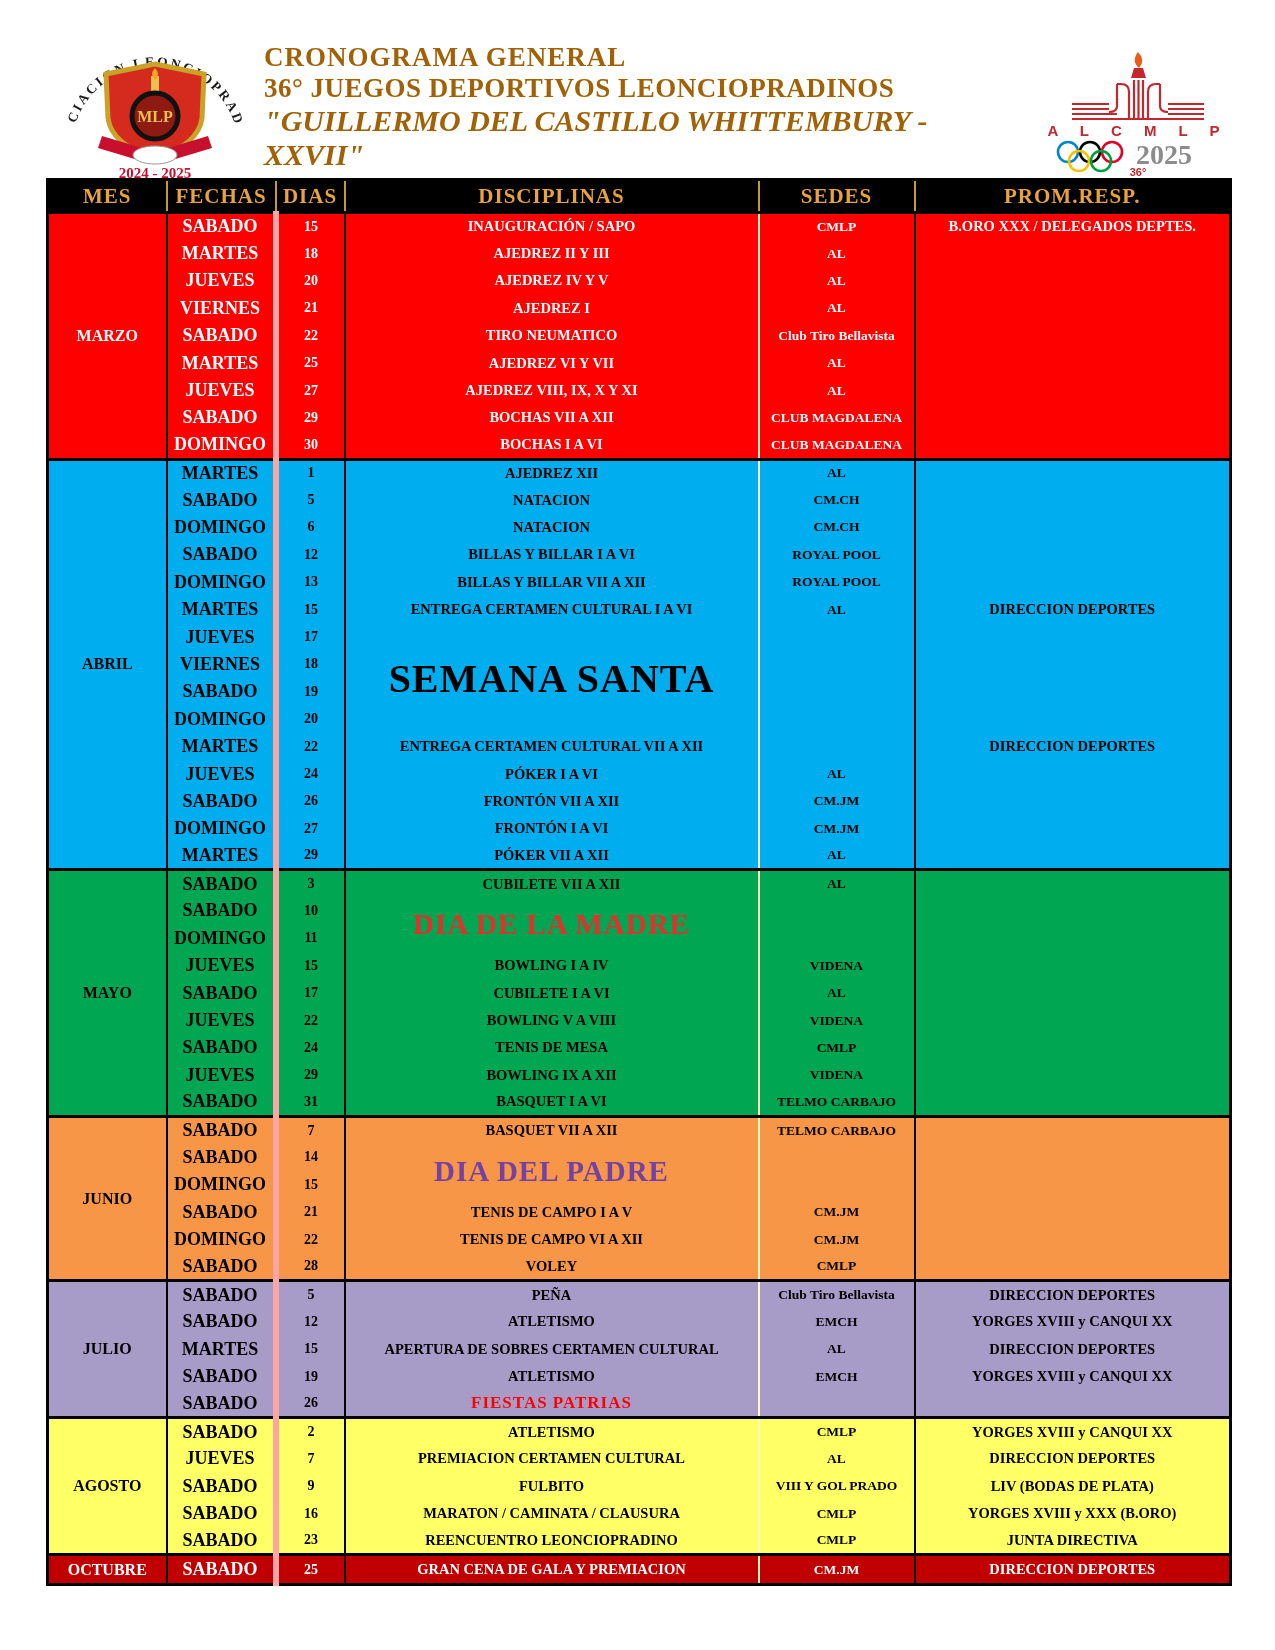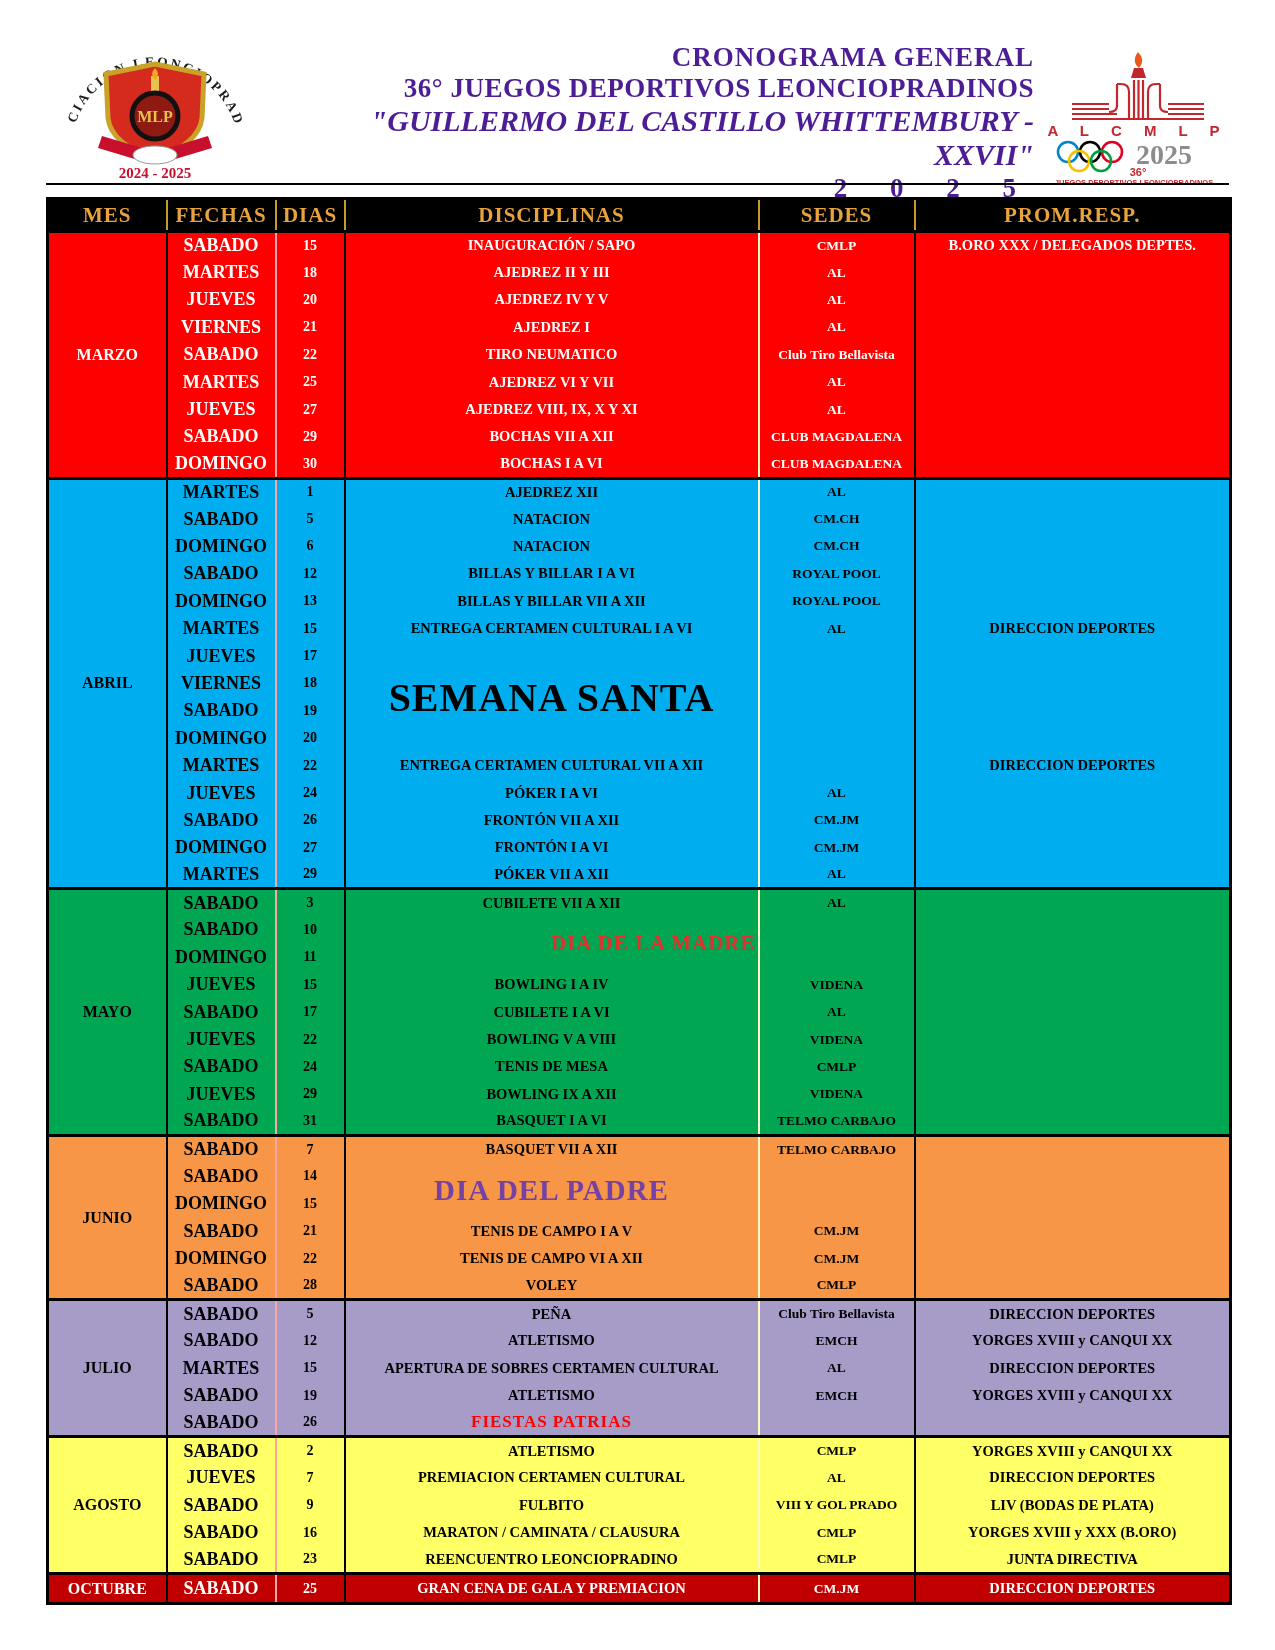--- a/index.html
+++ b/index.html
@@ -3,48 +3,48 @@
 <meta charset="utf-8">
 <style>
   html,body { margin:0; padding:0; background:#888; }
   .page {
     position:relative; width:1275px; height:1650px; margin:0 auto;
     background:#ffffff; font-family:"Liberation Serif", serif; overflow:hidden;
   }
   
   .topbar { position:absolute; top:28px; left:46px; width:1183px; display:flex; align-items:flex-start; }
   .logo-left { width:218px; flex:0 0 auto; }
-  .titles { flex:1 1 auto; text-align:right; padding-top:14px; color:#4c1d95; }
+  .titles { flex:1 1 auto; text-align:left; padding-top:14px; color:#a16207; }
   .t1 { font-size:27px; font-weight:bold; letter-spacing:1px; }
   .t2 { font-size:27px; font-weight:bold; letter-spacing:0.5px; }
   .t3 { font-size:30px; font-weight:bold; font-style:italic; }
   .t4 { font-size:27px; font-weight:bold; letter-spacing:18px; margin-top:1px; }
   .logo-right { width:195px; flex:0 0 auto; padding-top:18px; }
   .title-rule { position:absolute; top:183px; left:46px; width:1183px; height:2px; background:#000; }
 
   
   .schedule {
-    position:absolute; top:197px; left:46px; width:1183px;
+    position:absolute; top:178px; left:46px; width:1183px;
     border-collapse:collapse; table-layout:fixed; border:3px solid #000;
   }
   .schedule th, .schedule td {
     padding:0 2px; text-align:center; vertical-align:middle;
     white-space:nowrap; overflow:hidden;
   }
   .schedule thead th {
     background:var(--header_bg); color:var(--header_text);
     height:30px; font-size:21px; font-weight:bold; letter-spacing:1px;
     border-left:2px solid var(--header_sep); border-bottom:2px solid #000;
   }
   .schedule thead th:first-child { border-left:none; }
   .schedule tbody tr { height:27.4px; }
   .schedule tbody tr.octubre-row { height:30px; }
   .col-mes   { font-size:16px; font-weight:bold; }
   .col-fecha { font-size:18px; font-weight:bold; border-left:2px solid #000; }
-  .col-dia   { font-size:14px; font-weight:bold; border-left:2px solid #fca5a5; }
+  .col-dia   { font-size:14px; font-weight:bold; border-left:6px solid #fca5a5; }
   .col-disc  { font-size:14.5px; font-weight:bold; border-left:2px solid #000; }
   .col-sede  { font-size:13.5px; font-weight:bold; border-left:2px solid #fef9c3; }
   .col-prom  { font-size:14.5px; font-weight:bold; border-left:2px solid #000;margin-left:29px; }
   tr.section-start td { border-top:3px solid #000; }
   td.event-cell { font-weight:bold; letter-spacing:1px; }
 
   
   .logo-left svg text, .logo-right svg text { font-weight:bold; }
 </style>
 </head>
@@ -309,21 +309,21 @@
           <td class="col-mes" rowspan="9">MAYO</td>
           <td class="col-fecha">SABADO</td>
           <td class="col-dia">3</td>
           <td class="col-disc">CUBILETE   VII  A  XII</td>
           <td class="col-sede">AL</td>
           <td class="col-prom"></td>
         </tr>
         <tr style="background: rgb(0, 166, 81); color: rgb(0, 0, 0);">
           <td class="col-fecha">SABADO</td>
           <td class="col-dia">10</td>
-          <td class="col-disc event-cell" rowspan="2" style="color: rgb(224, 49, 45); font-size: 21px; text-align: right;">DIA DE LA MADRE</td>
+          <td class="col-disc event-cell" rowspan="2" style="color: rgb(224, 49, 45); font-size: 29px;">DIA DE LA MADRE</td>
           <td class="col-sede"></td>
           <td class="col-prom"></td>
         </tr>
         <tr style="background: rgb(0, 166, 81); color: rgb(0, 0, 0);">
           <td class="col-fecha">DOMINGO</td>
           <td class="col-dia">11</td>
           <td class="col-sede"></td>
           <td class="col-prom"></td>
         </tr>
         <tr style="background: rgb(0, 166, 81); color: rgb(0, 0, 0);">

